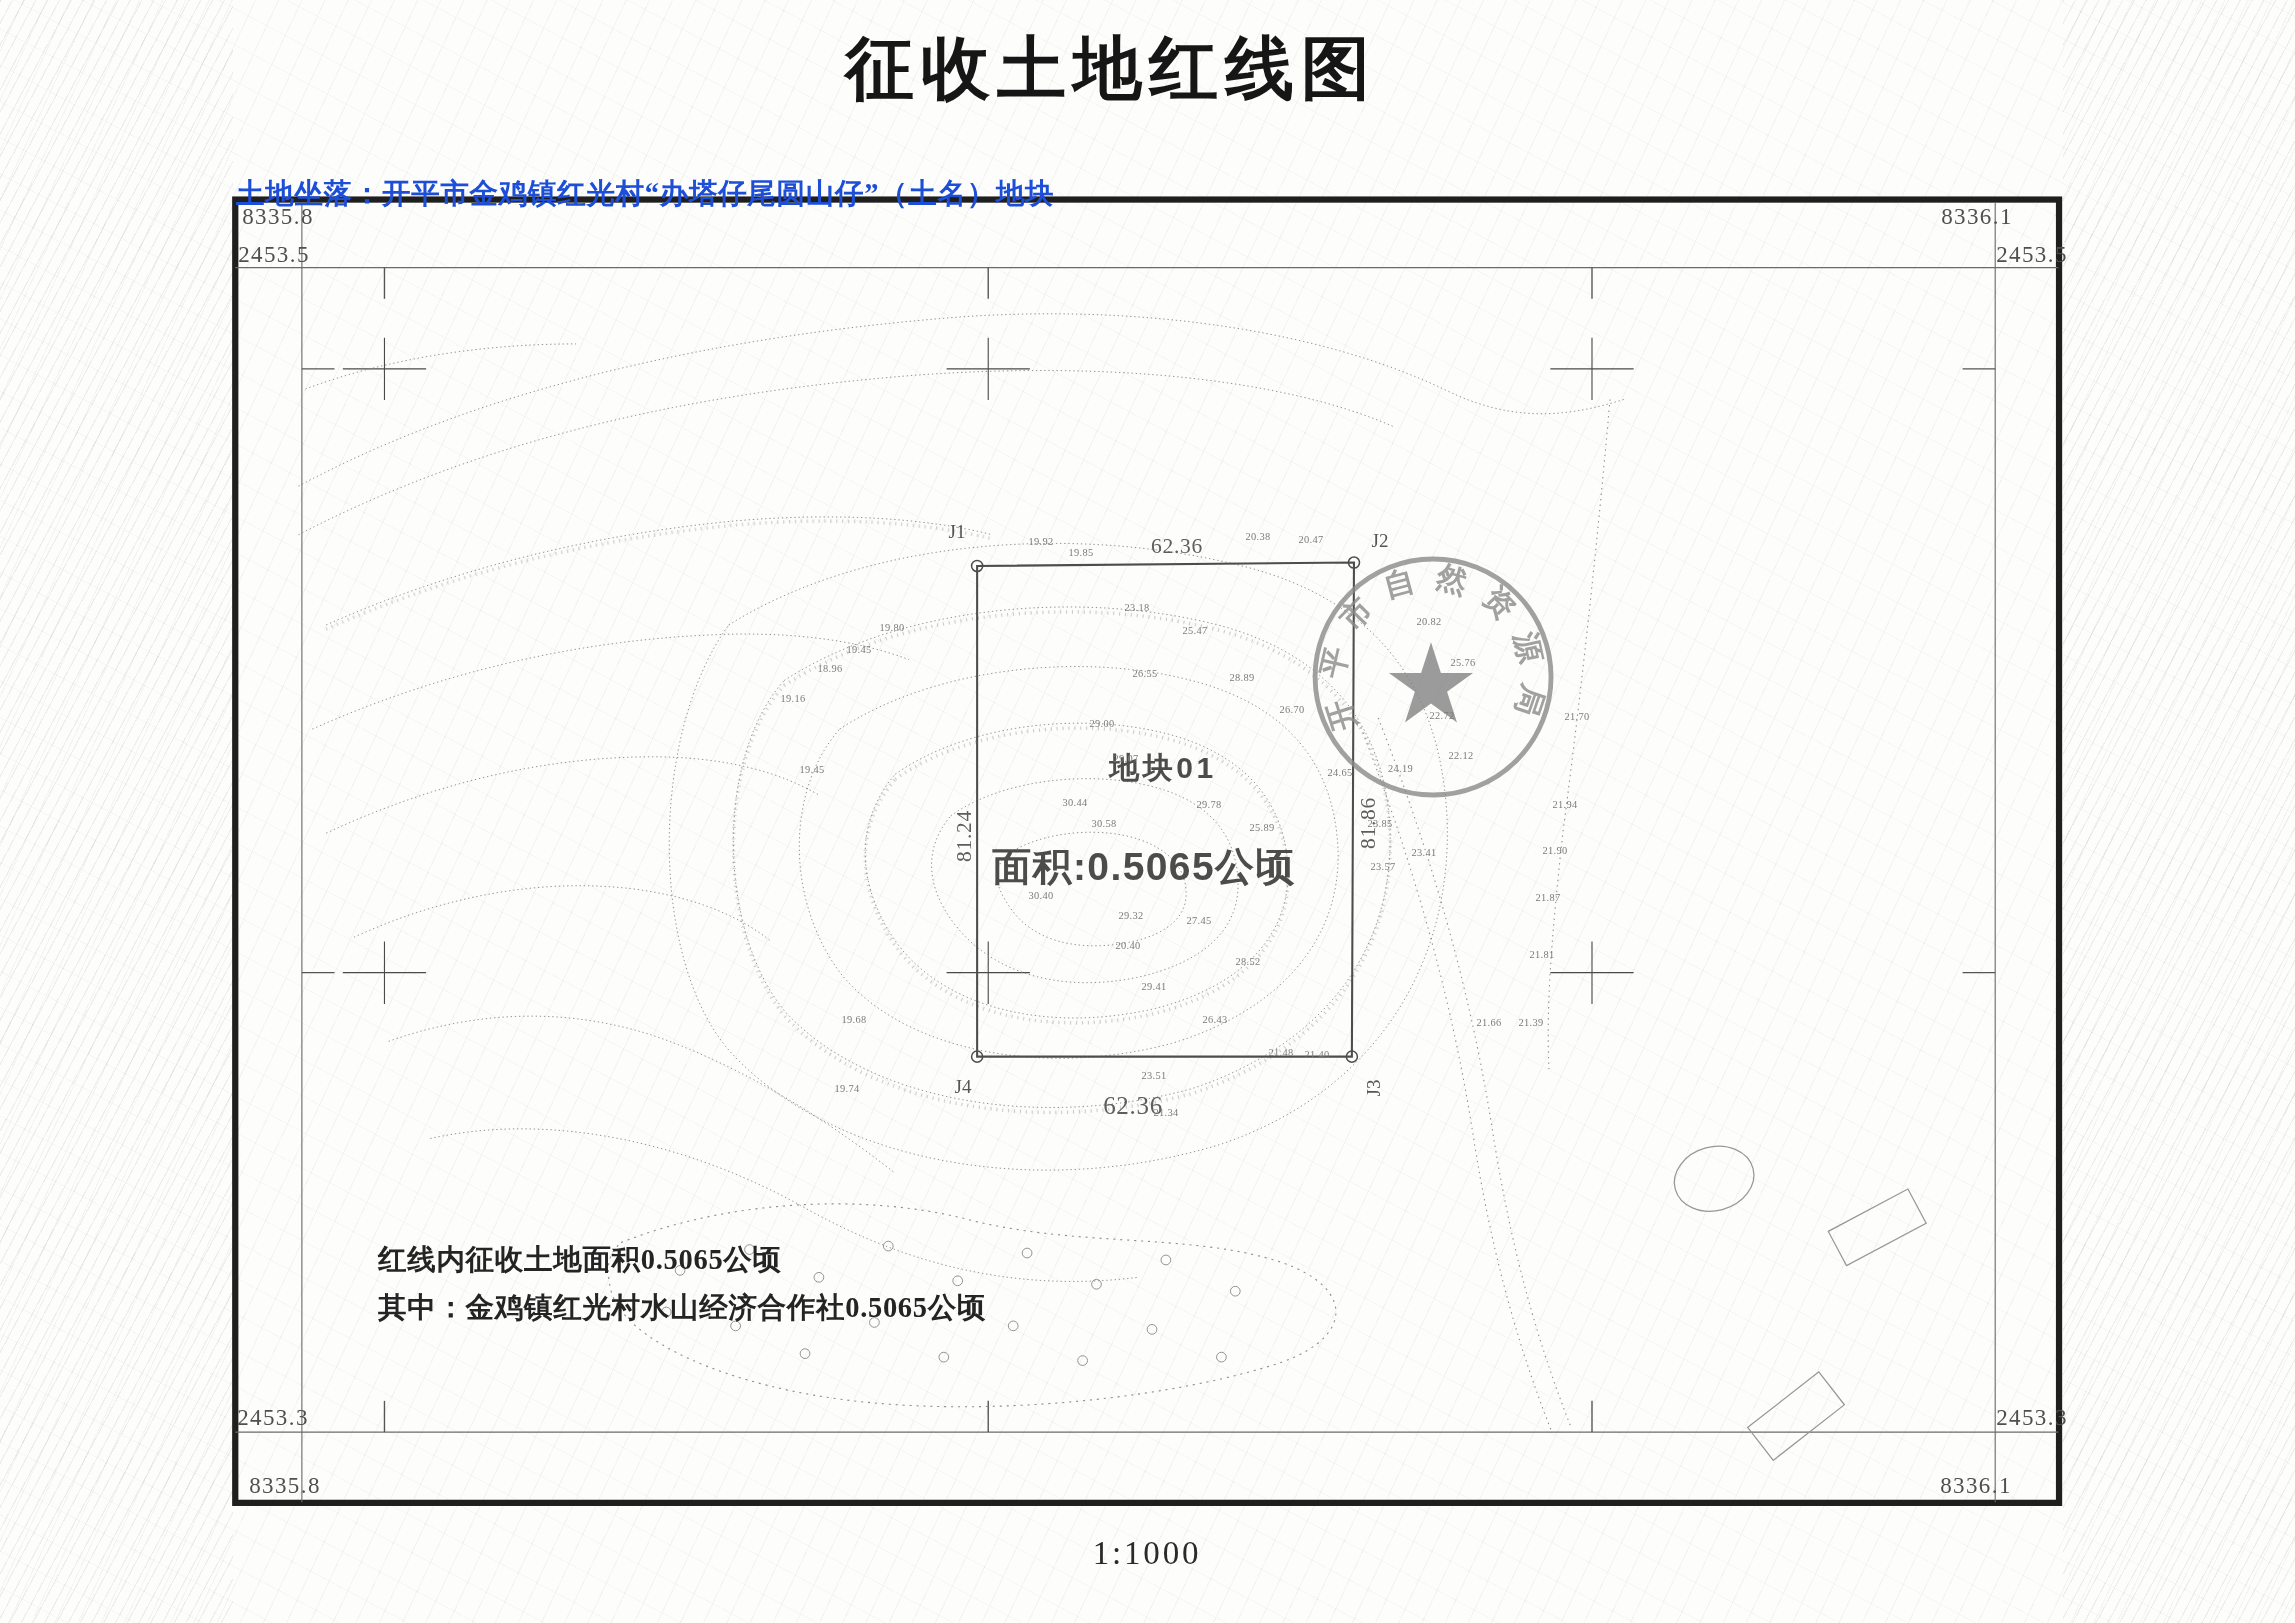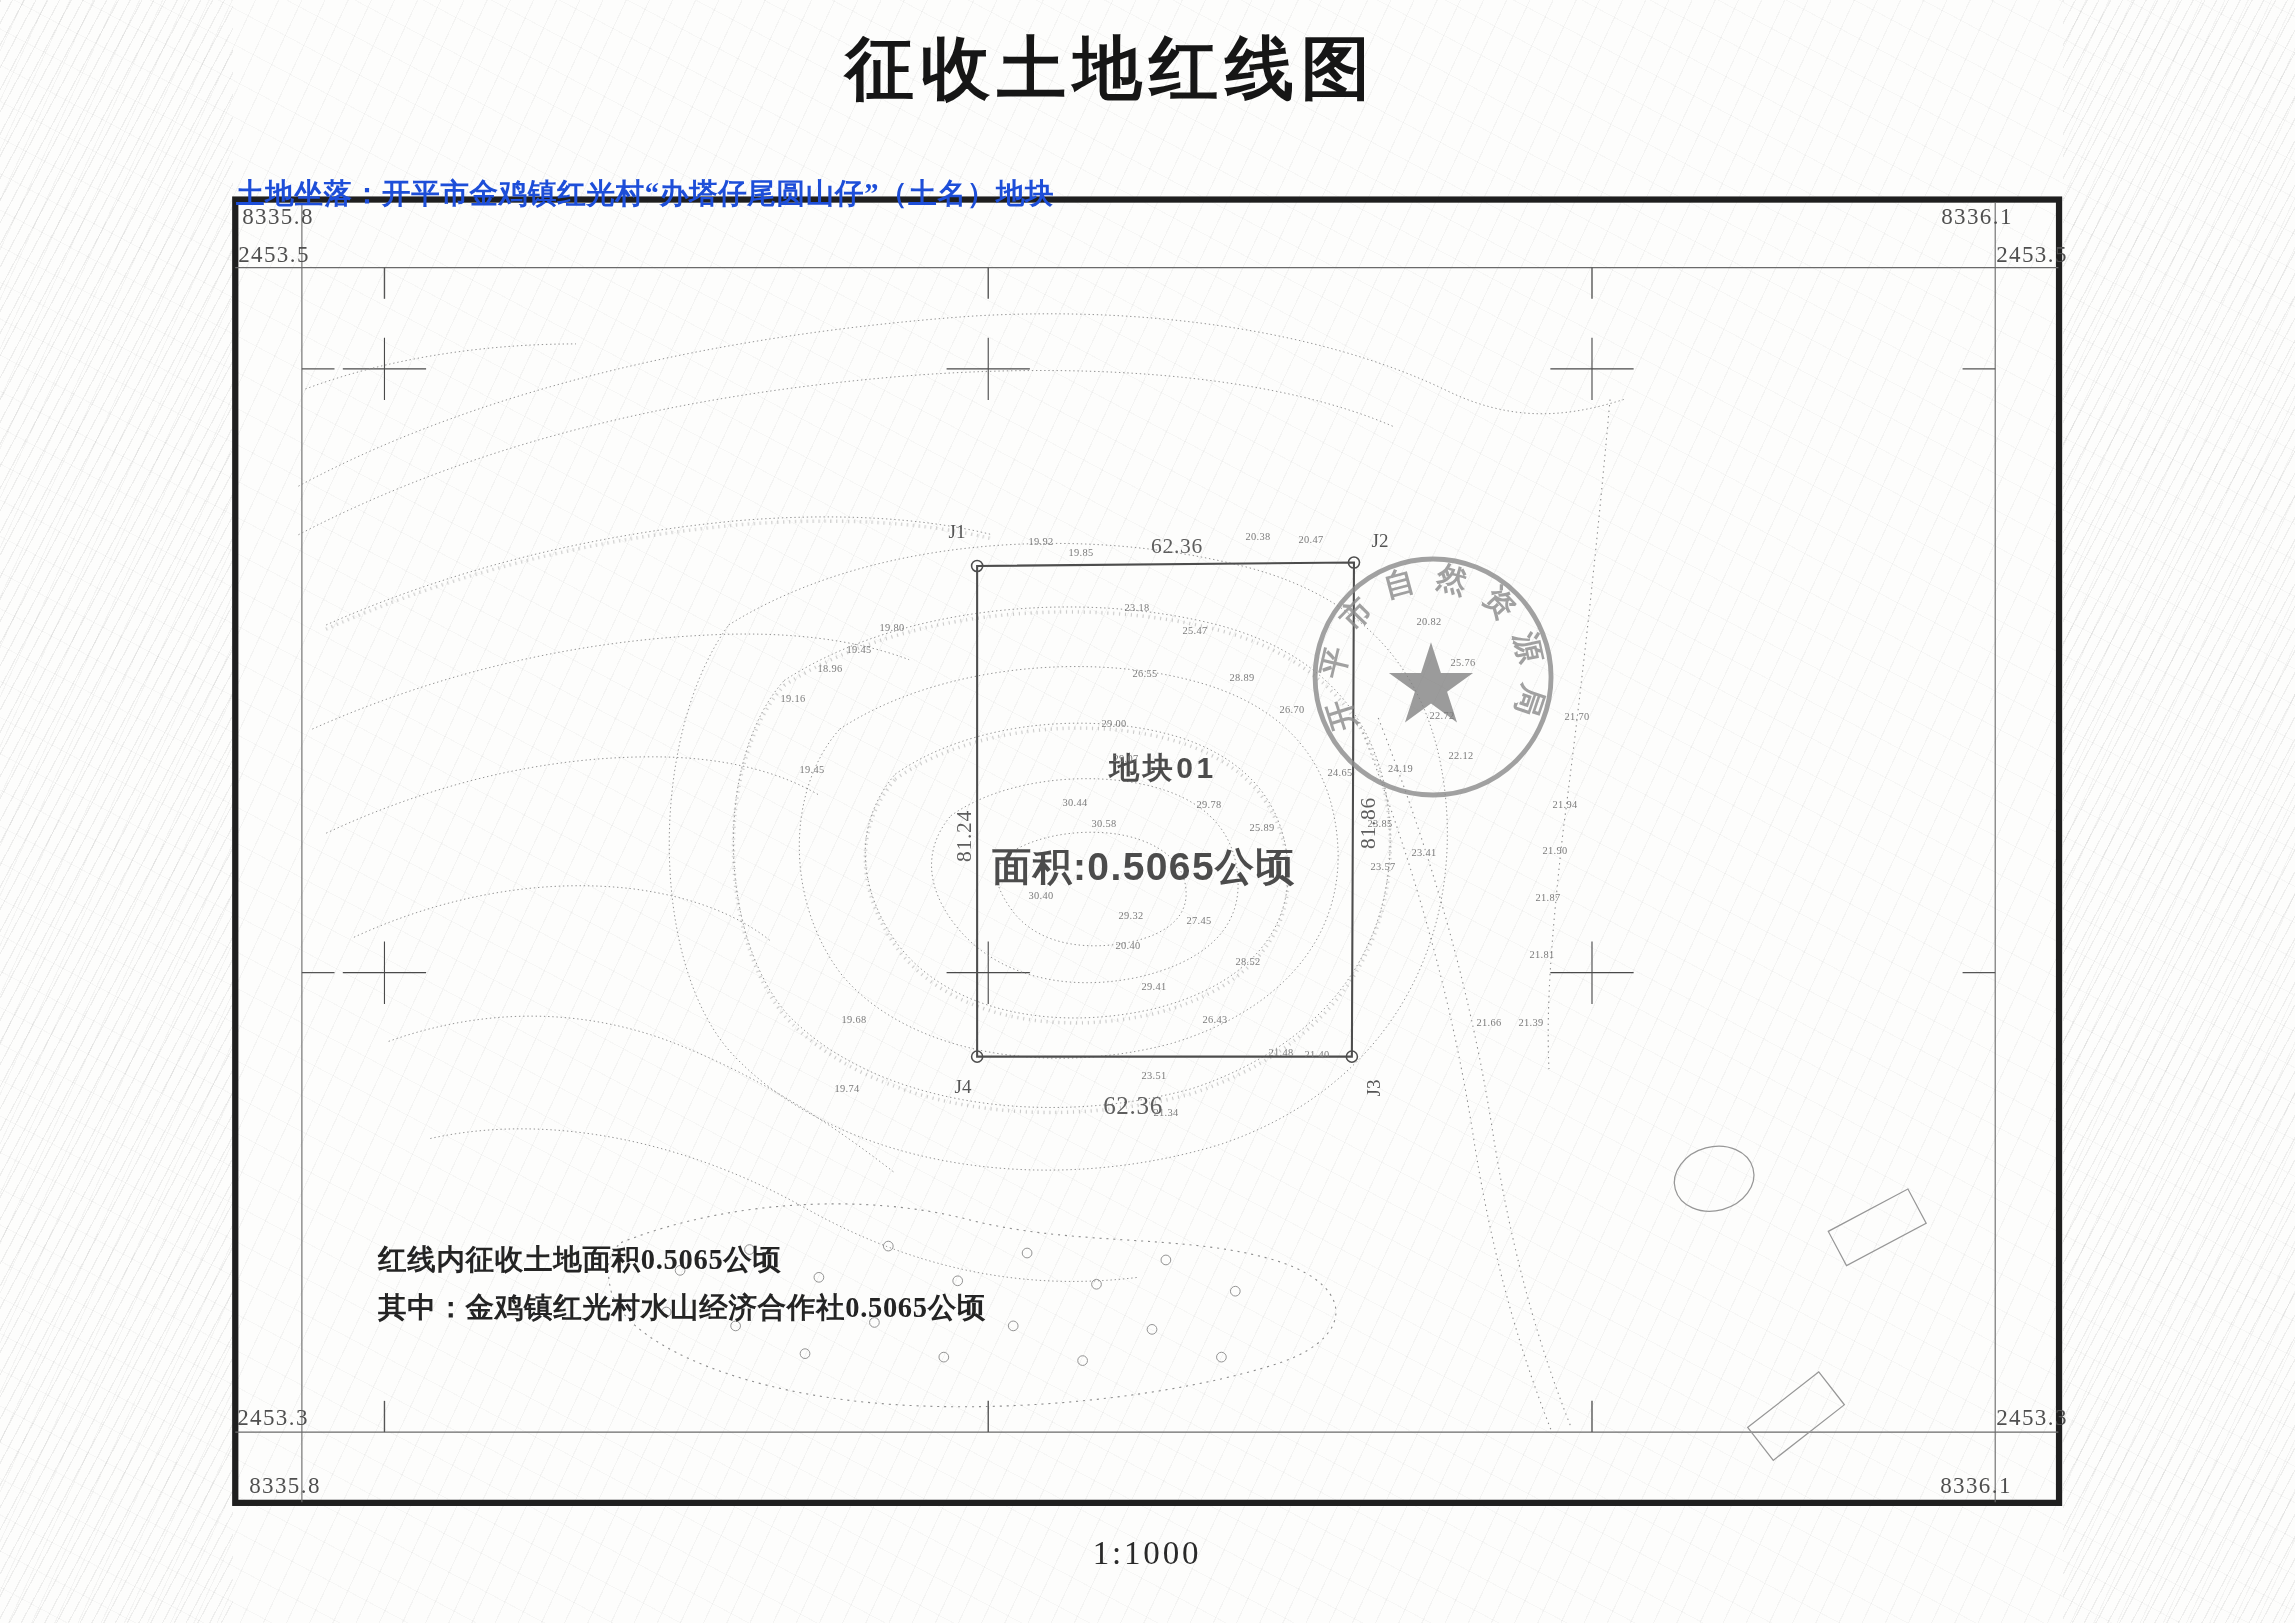--- a/index.html
+++ b/index.html
@@ -206,21 +206,21 @@
     <span class="spot" style="left: 1195px; top: 630px;">25.47</span>
     <span class="spot" style="left: 1145px; top: 673px;">26.55</span>
     <span class="spot" style="left: 1232px; top: 677px; margin-left: 10px;">28.89</span>
     <span class="spot" style="left: 1429px; top: 621px;">20.82</span>
     <span class="spot" style="left: 1463px; top: 662px;">25.76</span>
     <span class="spot" style="left: 1292px; top: 709px;">26.70</span>
     <span class="spot" style="left: 1442px; top: 715px;">22.72</span>
     <span class="spot" style="left: 1340px; top: 772px;">24.65</span>
     <span class="spot" style="left: 1392px; top: 768px; padding-left: 17px;">24.19</span>
     <span class="spot" style="left: 1461px; top: 755px;">22.12</span>
-    <span class="spot" style="left: 1102px; top: 723px; margin-left: 12px;">29.00</span>
+    <span class="spot" style="left: 1102px; top: 723px;">29.00</span>
     <span class="spot" style="left: 1126px; top: 758px;">29.07</span>
     <span class="spot" style="left: 1075px; top: 802px;">30.44</span>
     <span class="spot" style="left: 1209px; top: 804px;">29.78</span>
     <span class="spot" style="left: 1104px; top: 823px;">30.58</span>
     <span class="spot" style="left: 1262px; top: 827px;">25.89</span>
     <span class="spot" style="left: 1380px; top: 823px;">23.85</span>
     <span class="spot" style="left: 1577px; top: 716px;">21.70</span>
     <span class="spot" style="left: 1565px; top: 804px;">21.94</span>
     <span class="spot" style="left: 1555px; top: 850px;">21.90</span>
     <span class="spot" style="left: 1548px; top: 897px;">21.87</span>

